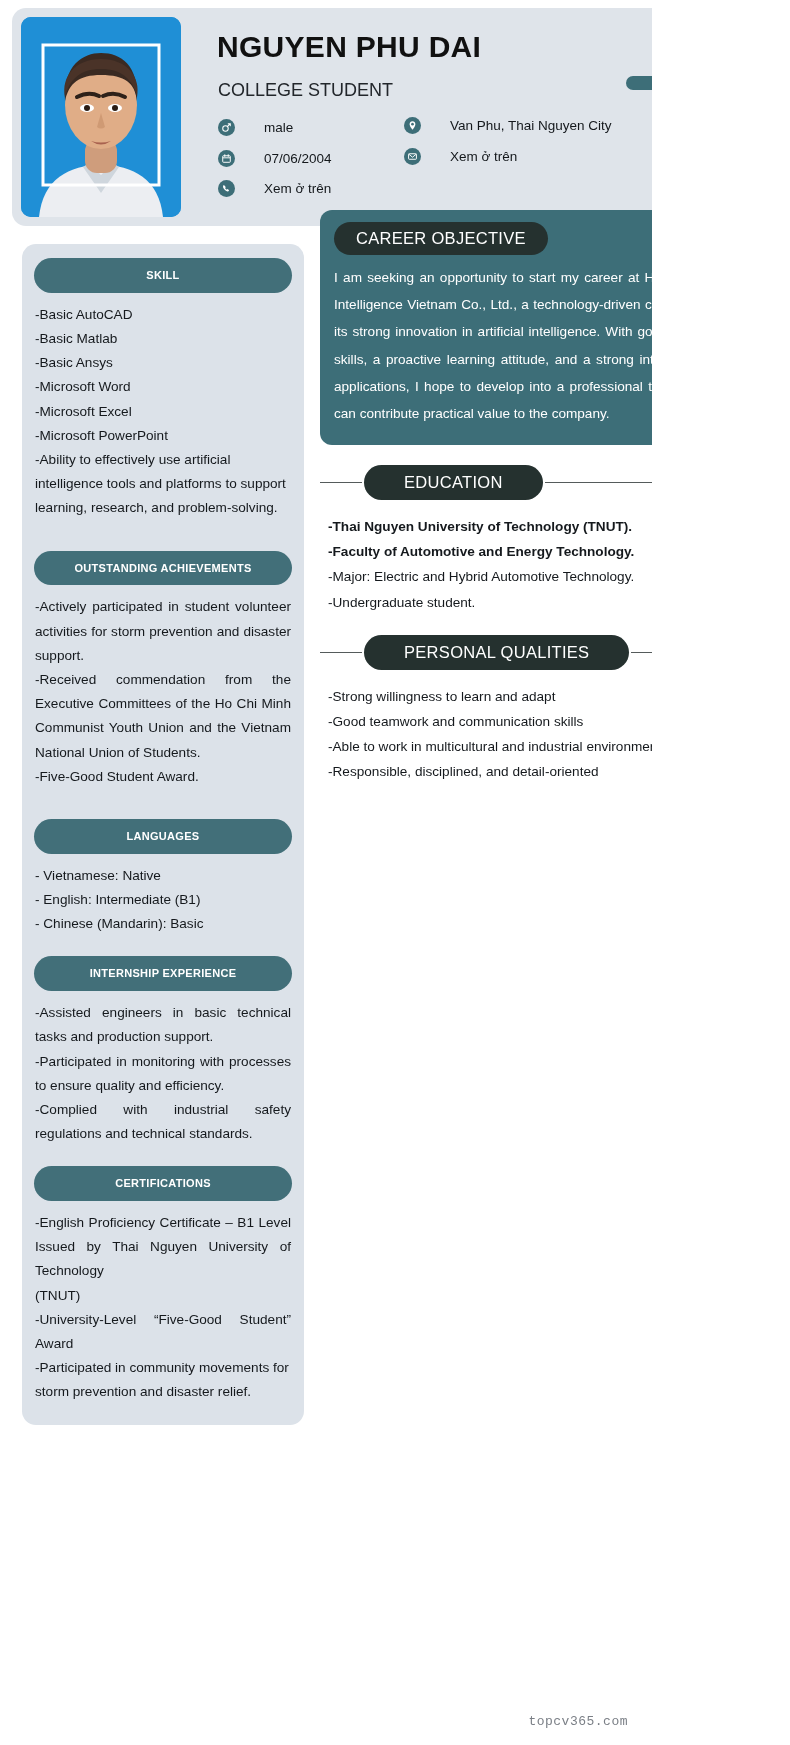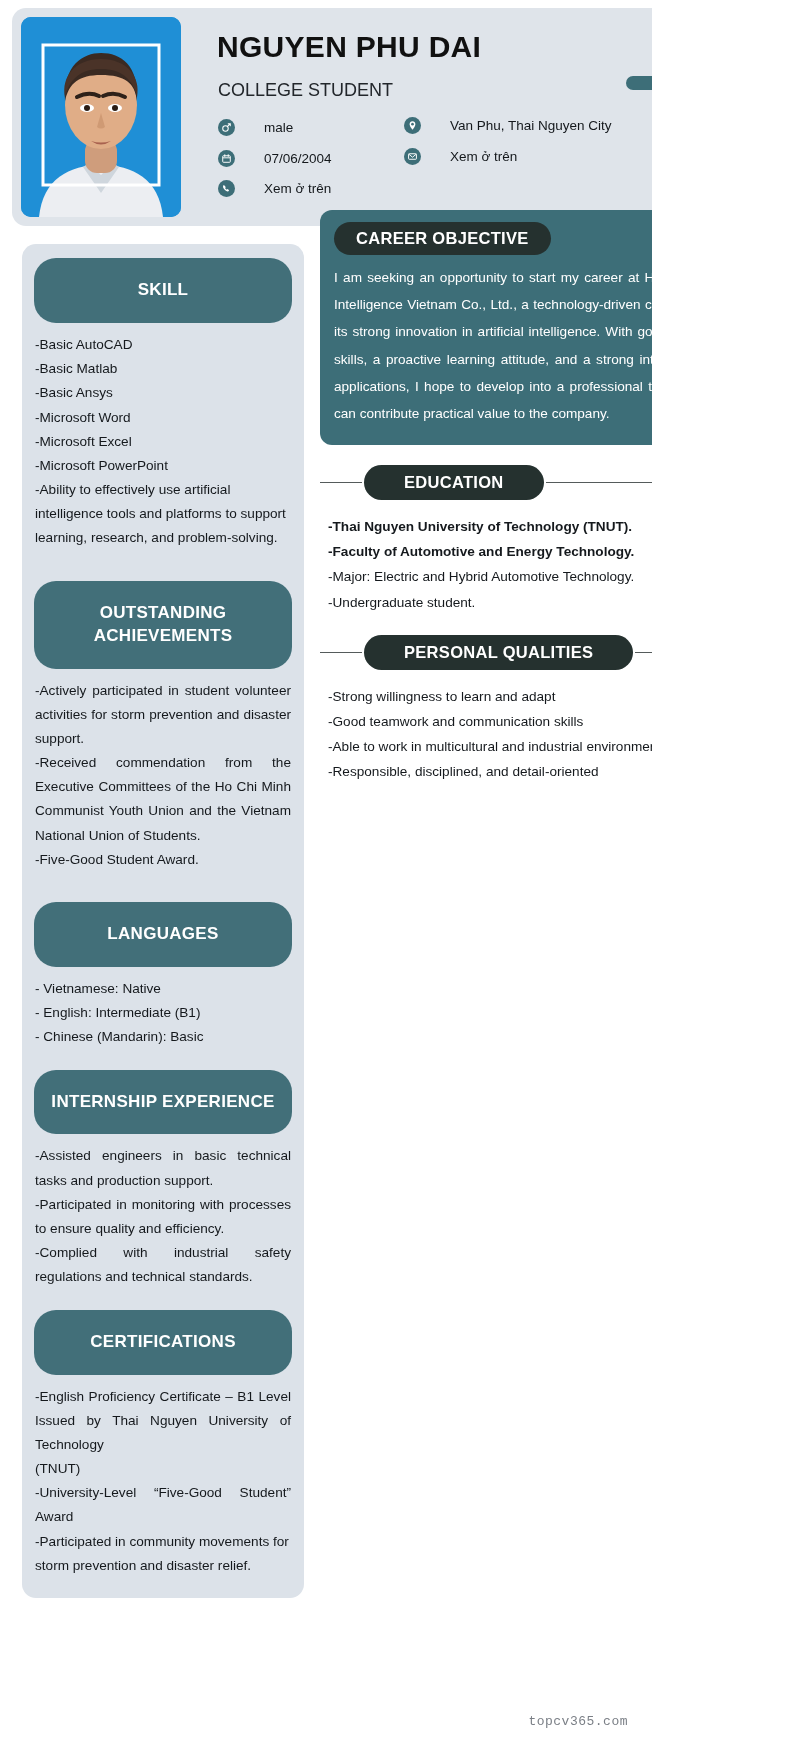--- a/index.html
+++ b/index.html
@@ -108,23 +108,23 @@
     border-radius: 14px;
     padding: 14px 0 20px 0;
   }
   .pill {
     margin: 0 12px 0 12px;
     background: #426f79;
     color: #ffffff;
     border-radius: 22px;
     text-align: center;
     font-weight: bold;
-    font-size: 17px;
+    font-size: 11px;
     letter-spacing: 0.3px;
-    padding: 21px 6px;
+    padding: 10px 6px;
     line-height: 1.35;
   }
   .left-body {
     padding: 10px 13px 0 13px;
     font-size: 13.6px;
     color: #15191d;
     line-height: 1.78;
   }
   .left-body p { margin: 0; }
   .left-body p.just { text-align: justify; }
@@ -141,21 +141,21 @@
   .objective-card {
     background: #3d6e78;
     border-radius: 12px;
     padding: 12px 14px 18px 14px;
     position: relative;
   }
   .dark-pill {
     display: inline-block;
     background: #25312f;
     color: #ffffff;
-    font-weight: bold;
+    font-weight: normal;
     font-size: 16.5px;
     letter-spacing: 0.3px;
     border-radius: 20px;
     padding: 7px 22px;
   }
   .objective-text {
     color: #ffffff;
     font-size: 13.6px;
     line-height: 2.0;
     text-align: justify;

